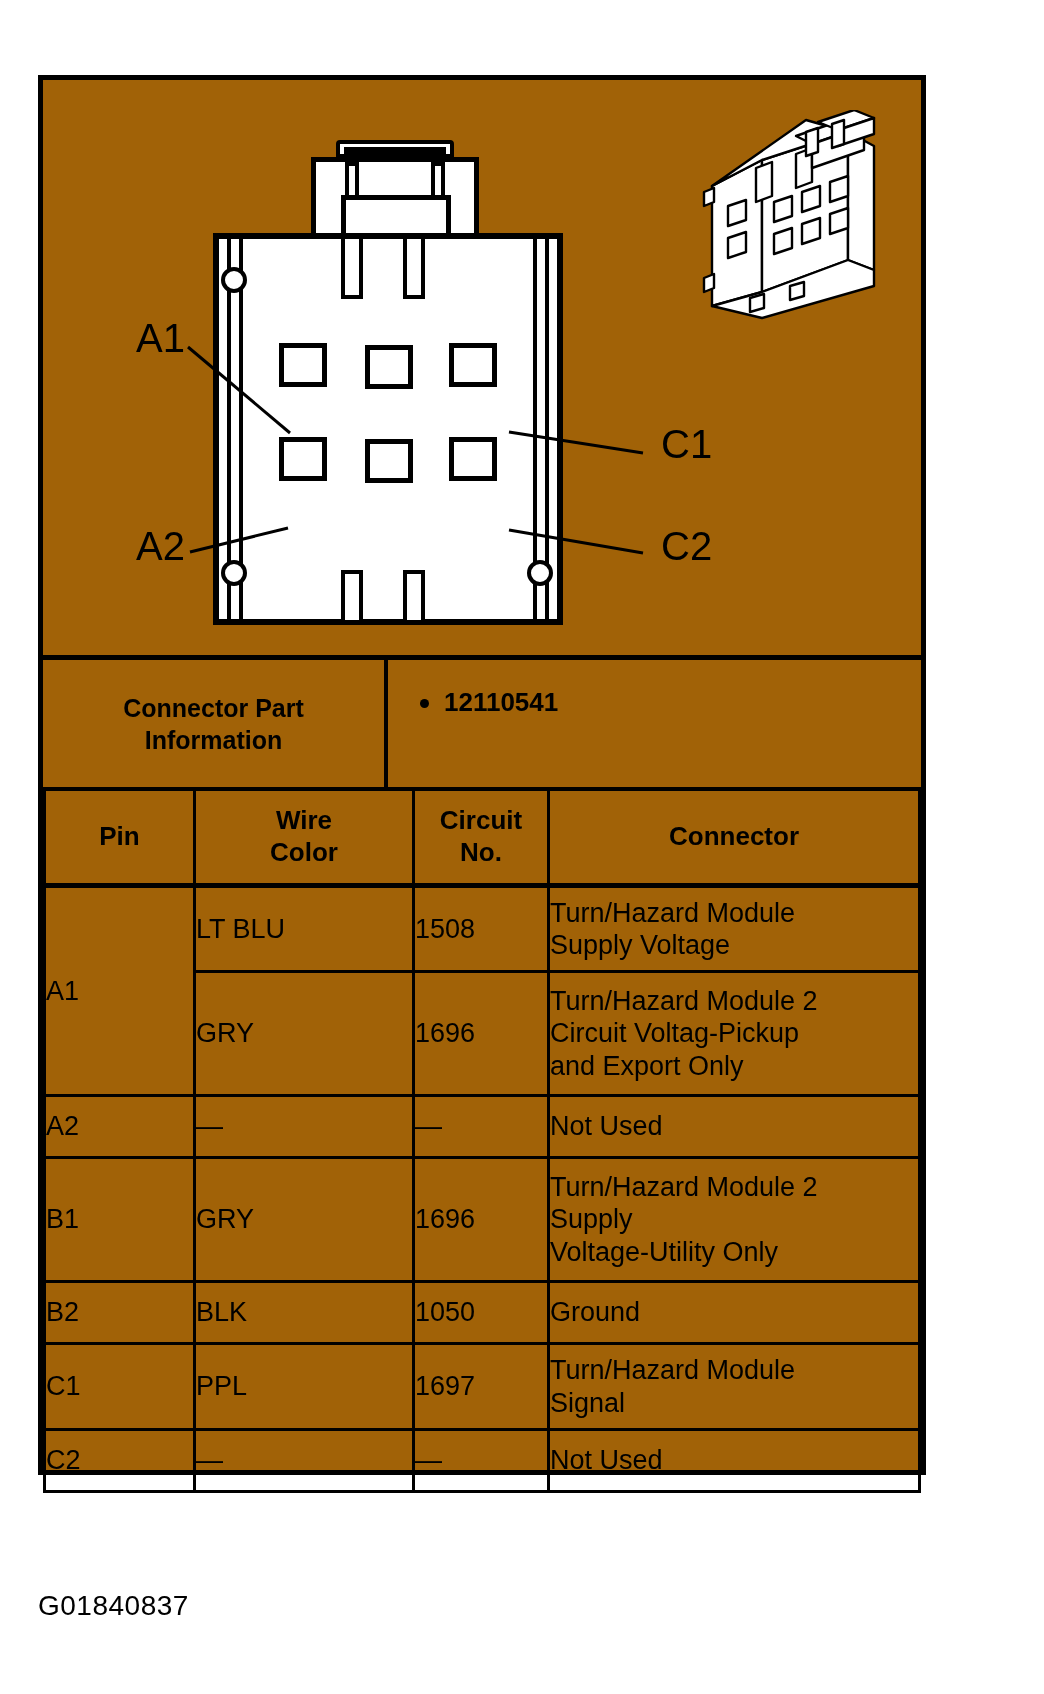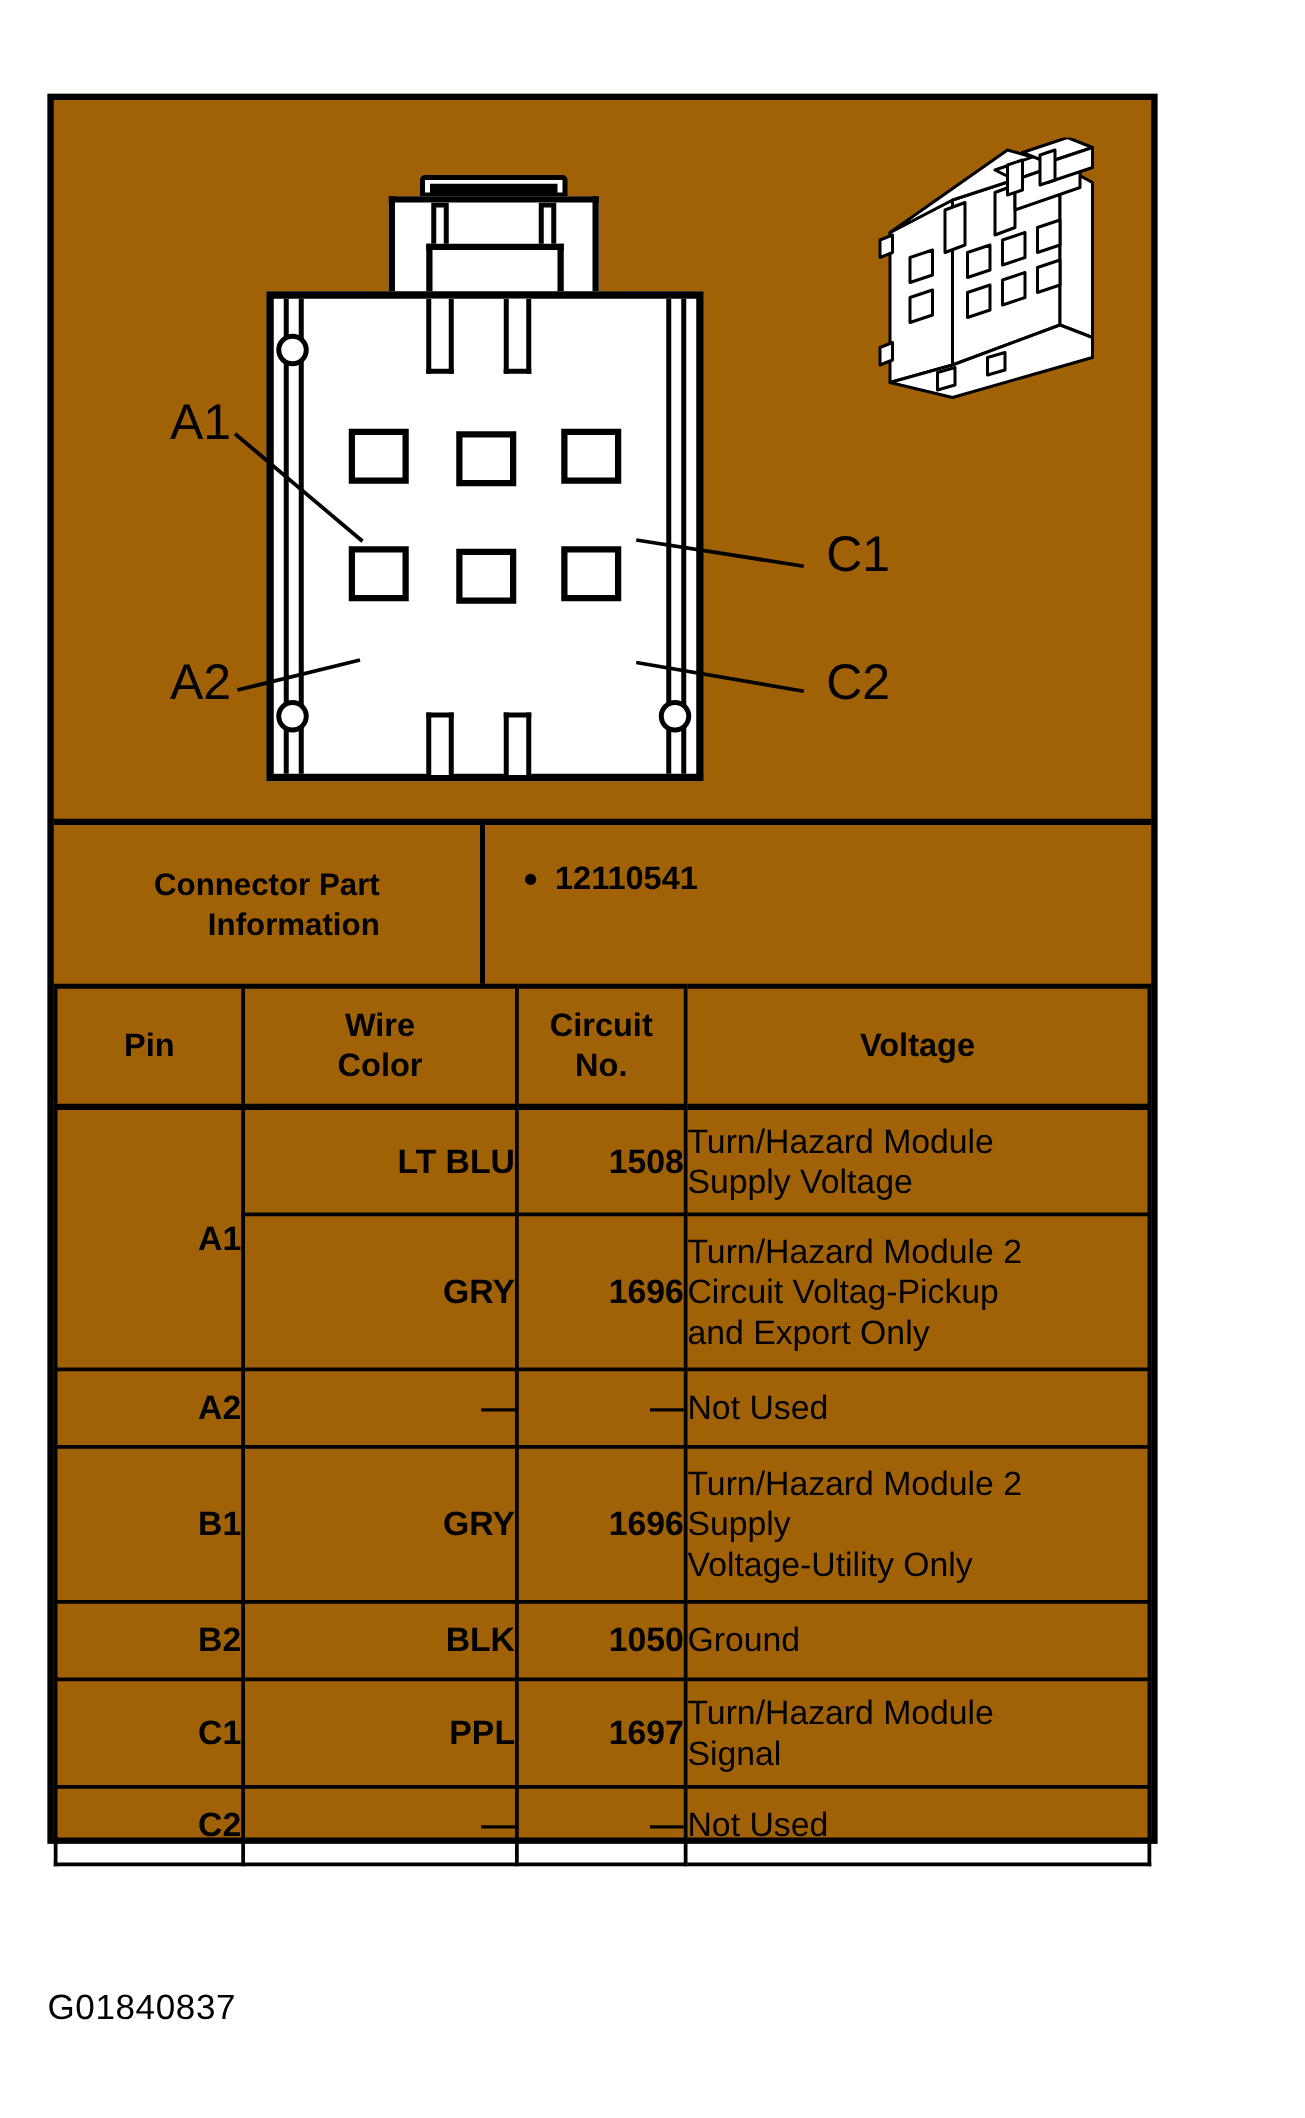--- a/index.html
+++ b/index.html
@@ -260,21 +260,21 @@
     box-sizing: border-box;
     display: flex;
   }
   #cpi-label-cell {
     width: 345px;
     border-right: 4px solid #000;
     box-sizing: border-box;
     display: flex;
     align-items: center;
     justify-content: center;
-    text-align: right;
+    text-align: center;
   }
   #cpi-label-cell .cpi-title {
     font-size: 25px;
     font-weight: bold;
     line-height: 1.28;
     font-family: "Liberation Sans", sans-serif;
   }
   #cpi-value-cell {
     flex: 1;
     padding: 26px 0 0 26px;
@@ -323,23 +323,23 @@
     height: 92px;
     text-align: center;
     line-height: 1.22;
   }
   .col-pin      { width: 150px; }
   .col-wire     { width: 219px; }
   .col-circuit  { width: 135px; }
   .col-function { width: auto; }
 
   .cell-center {
-    text-align: right;
+    text-align: left;
     font-size: 27px;
-    font-weight: 700;
+    font-weight: 400;
   }
   .cell-func {
     text-align: left;
     font-size: 27px;
     font-weight: 400;
     padding: 7px 0 7px 12px;
     line-height: 1.2;
   }
   .cell-func div { white-space: nowrap; }
   .dash { font-size: 27px; }
@@ -474,21 +474,21 @@
       <tr>
         <th>Pin</th>
         <th>
           <div>Wire</div>
           <div>Color</div>
         </th>
         <th>
           <div>Circuit</div>
           <div>No.</div>
         </th>
-        <th>Voltage</th>
+        <th>Connector</th>
       </tr>
     </thead>
     <tbody>
 
       <tr style="height:86px;">
         <td rowspan="2" class="cell-center">A1</td>
         <td class="cell-center">LT BLU</td>
         <td class="cell-center">1508</td>
         <td class="cell-func">
           <div>Turn/Hazard Module</div>

